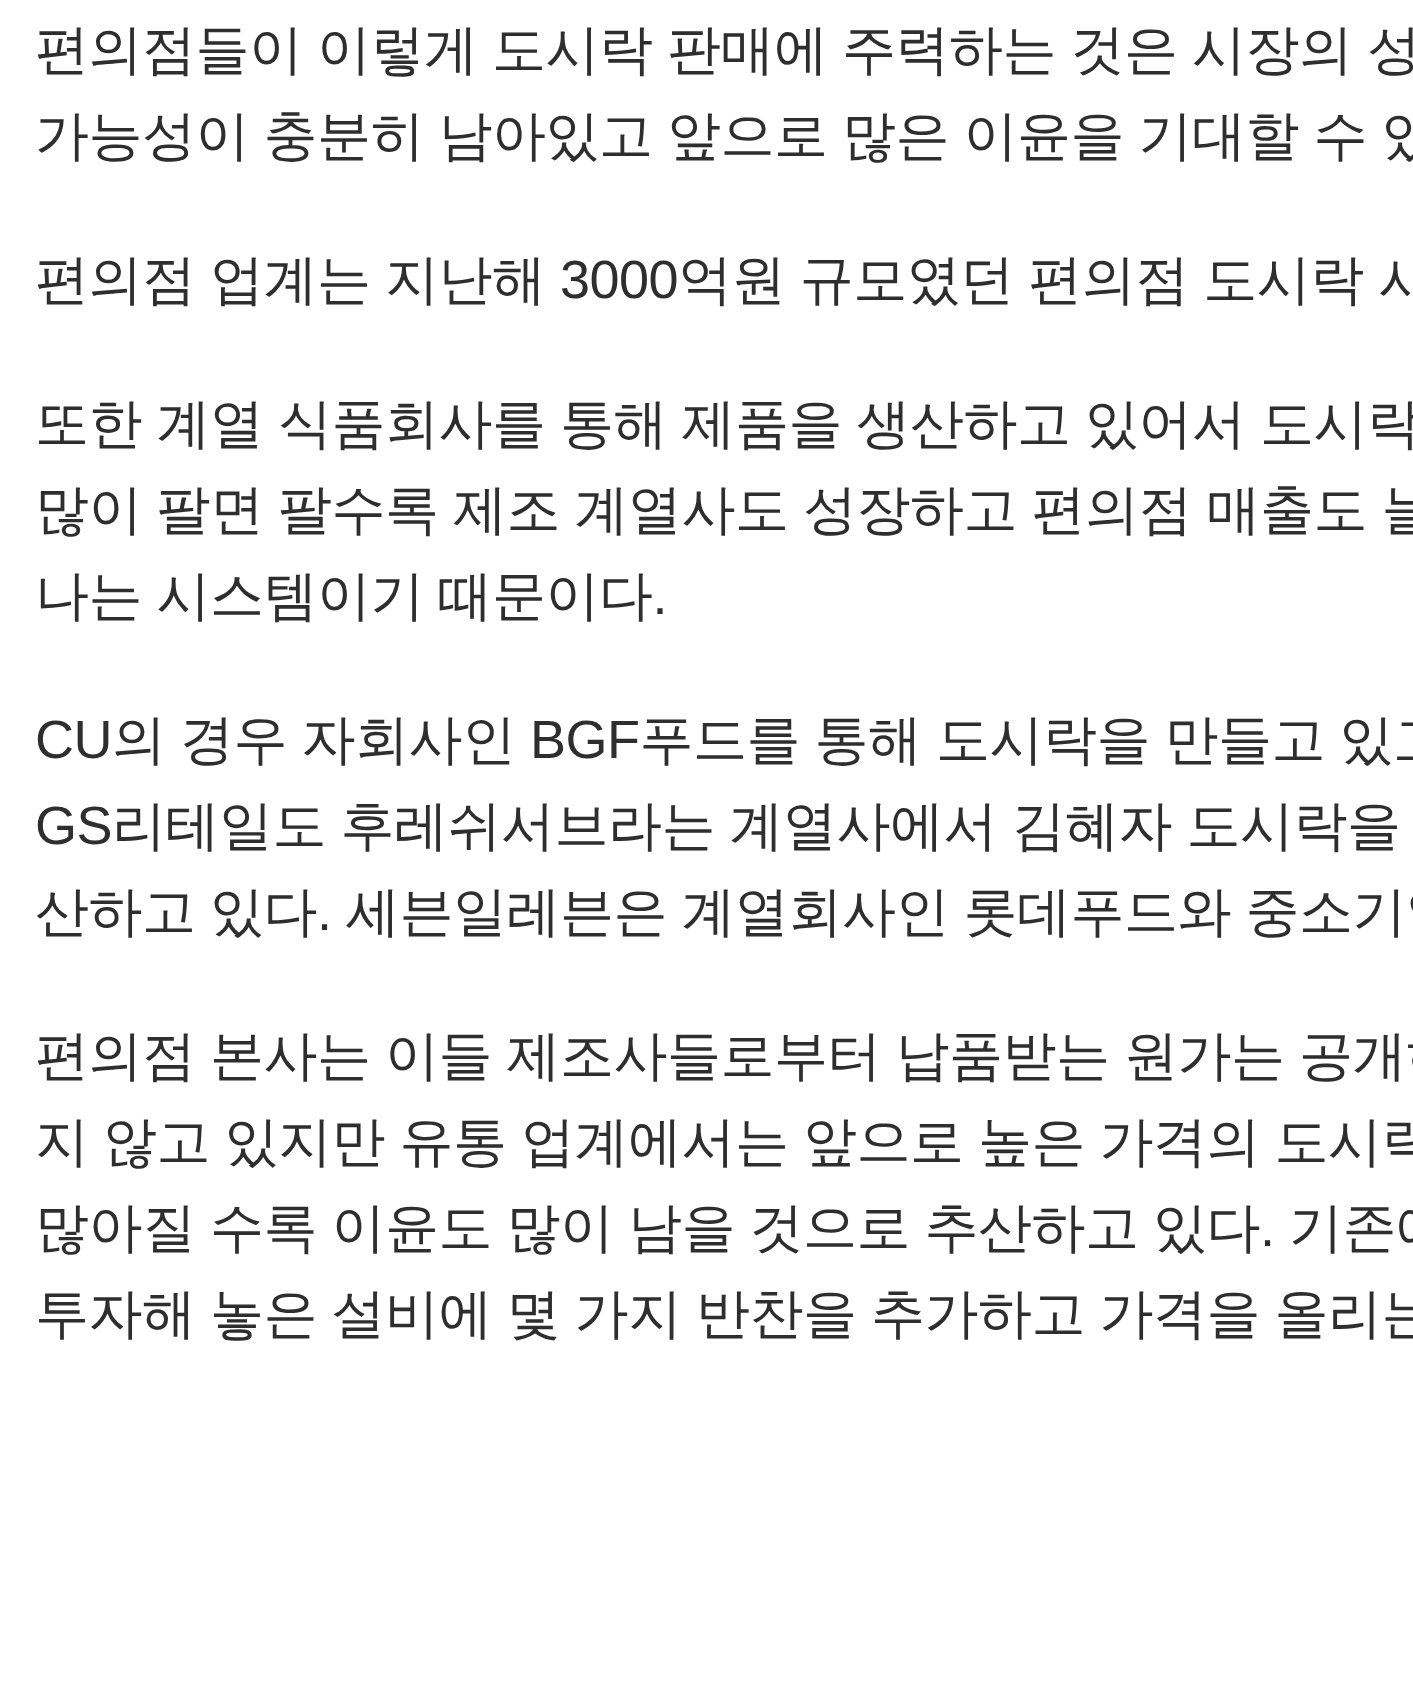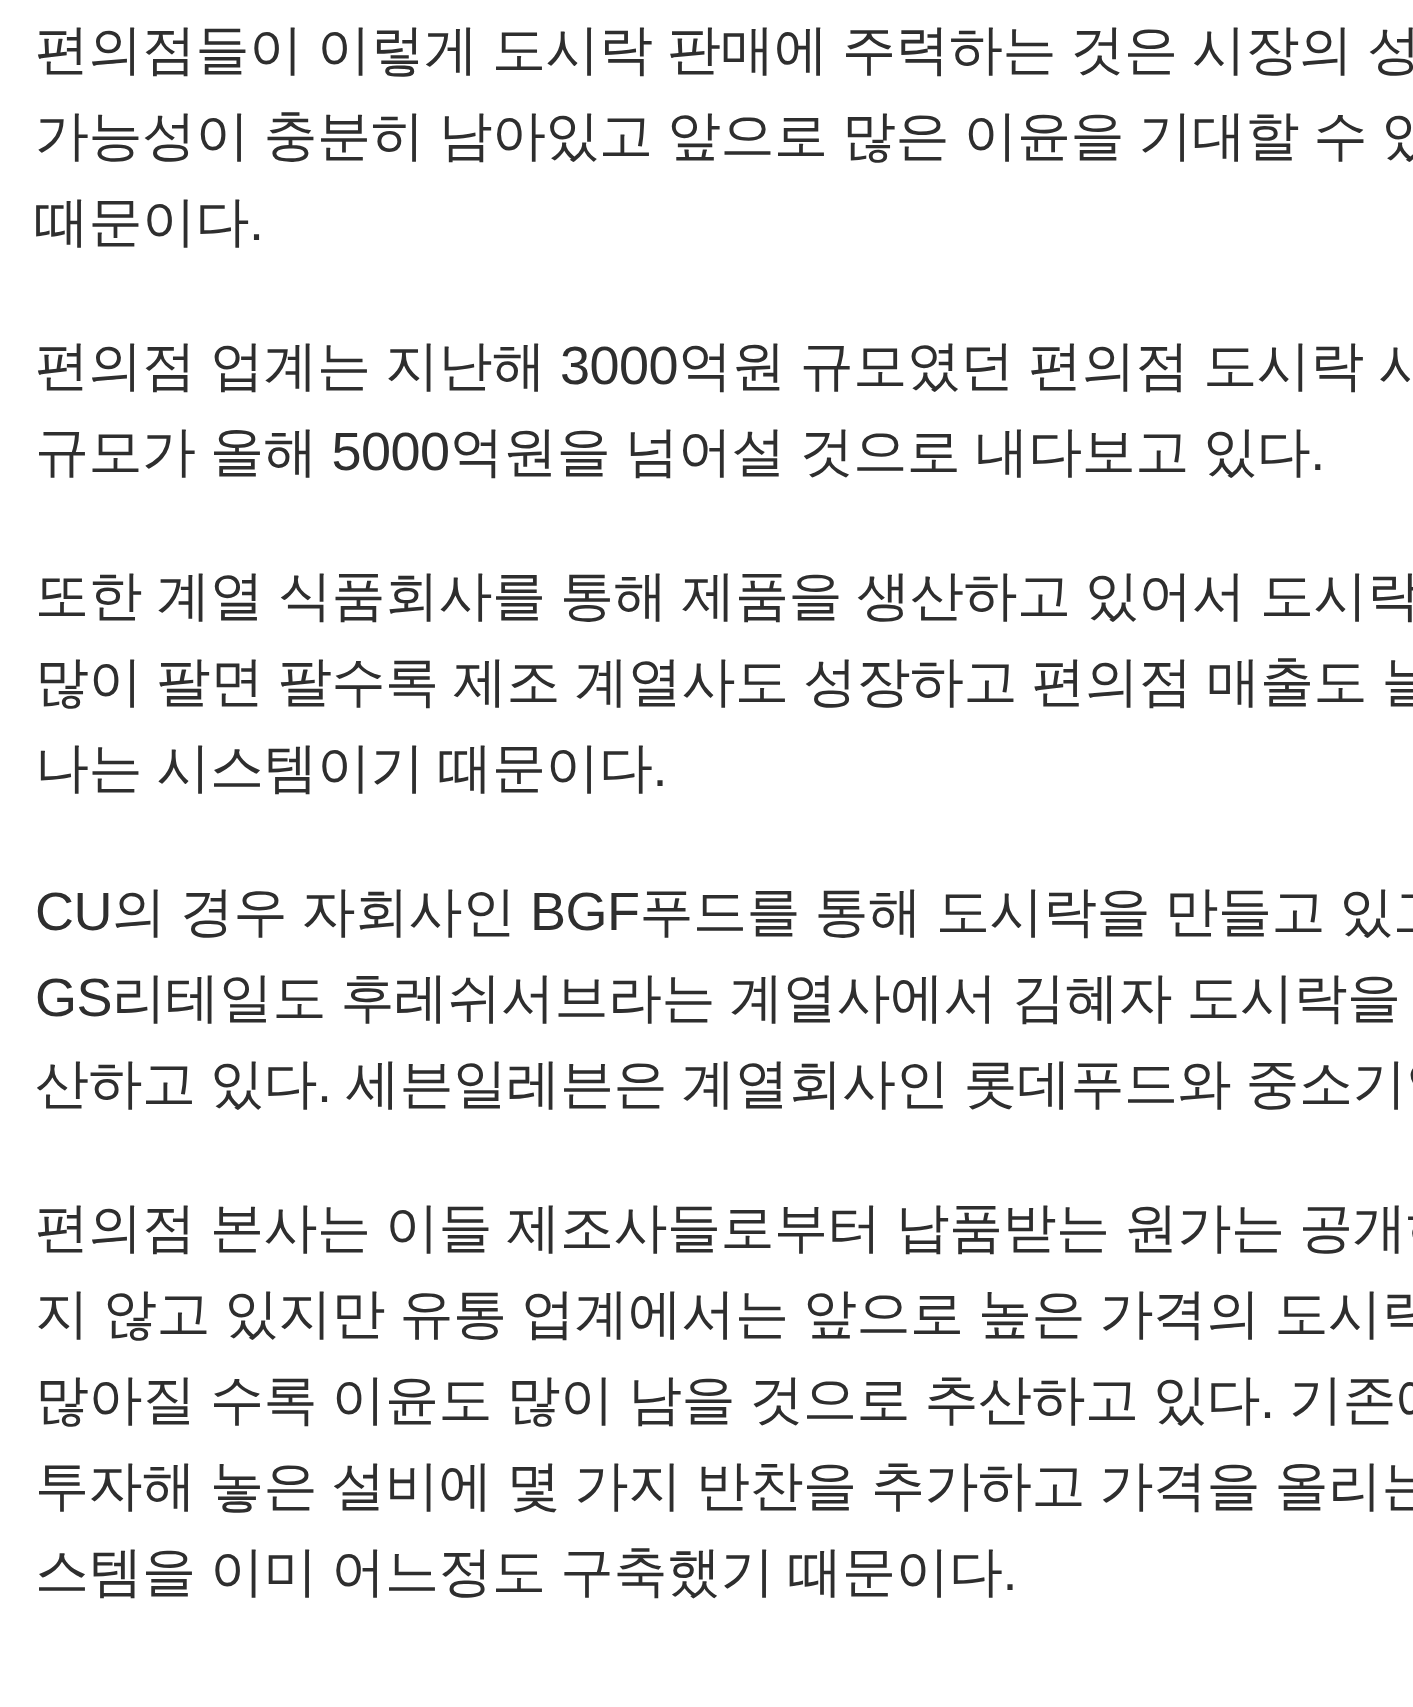--- a/index.html
+++ b/index.html
@@ -32,41 +32,38 @@
   }
 </style>
 </head>
 <body>
 
 <div class="article">
 
   <p class="para">
     <span class="line">편의점들이 이렇게 도시락 판매에 주력하는 것은 시장의 성장</span>
     <span class="line">가능성이 충분히 남아있고 앞으로 많은 이윤을 기대할 수 있기</span>
-    <span class="line">때문이다.</span>
   </p>
 
   <p class="para">
     <span class="line">편의점 업계는 지난해 3000억원 규모였던 편의점 도시락 시장</span>
-    <span class="line">규모가 올해 5000억원을 넘어설 것으로 내다보고 있다.</span>
   </p>
 
   <p class="para">
     <span class="line">또한 계열 식품회사를 통해 제품을 생산하고 있어서 도시락을</span>
     <span class="line">많이 팔면 팔수록 제조 계열사도 성장하고 편의점 매출도 늘어</span>
     <span class="line">나는 시스템이기 때문이다.</span>
   </p>
 
   <p class="para">
     <span class="line">CU의 경우 자회사인 BGF푸드를 통해 도시락을 만들고 있고,</span>
     <span class="line">GS리테일도 후레쉬서브라는 계열사에서 김혜자 도시락을 생</span>
     <span class="line">산하고 있다. 세븐일레븐은 계열회사인 롯데푸드와 중소기업</span>
   </p>
 
   <p class="para">
     <span class="line">편의점 본사는 이들 제조사들로부터 납품받는 원가는 공개하</span>
     <span class="line">지 않고 있지만 유통 업계에서는 앞으로 높은 가격의 도시락이</span>
     <span class="line">많아질 수록 이윤도 많이 남을 것으로 추산하고 있다. 기존에</span>
     <span class="line">투자해 놓은 설비에 몇 가지 반찬을 추가하고 가격을 올리는 시</span>
-    <span class="line">스템을 이미 어느정도 구축했기 때문이다.</span>
   </p>
 
 </div>
 
 </body></html>

